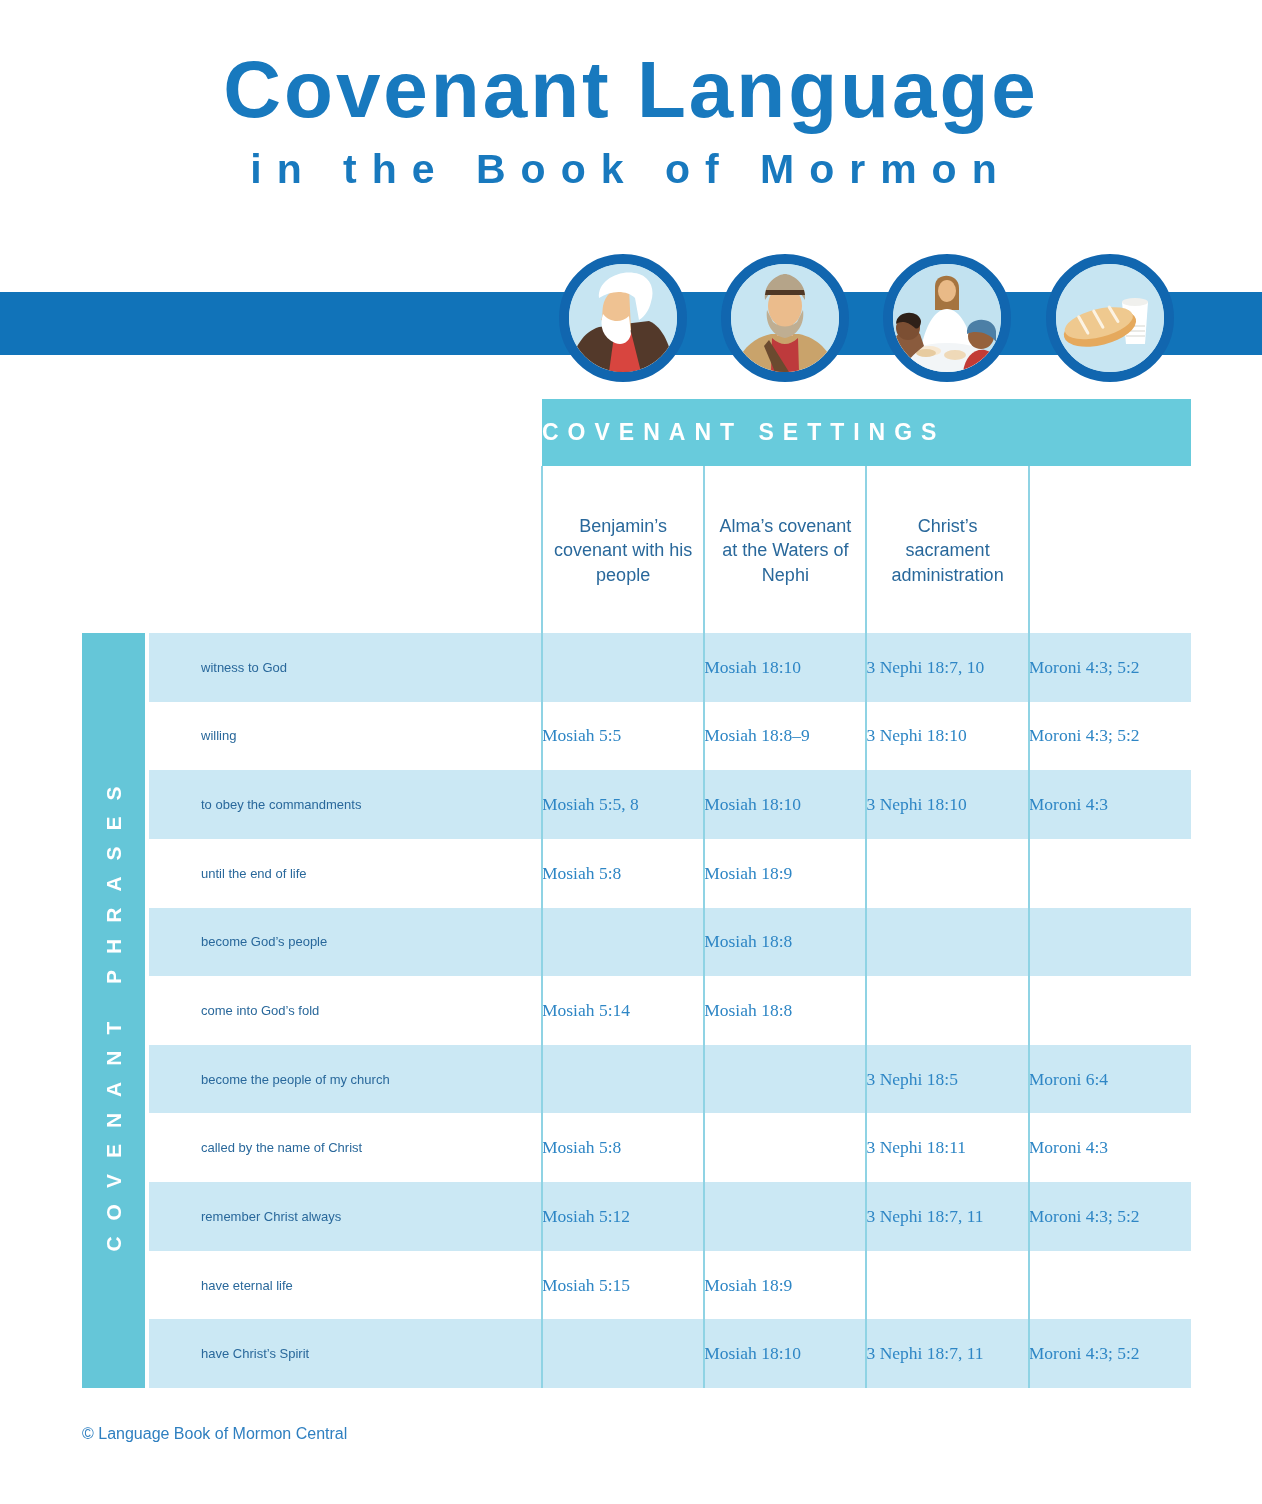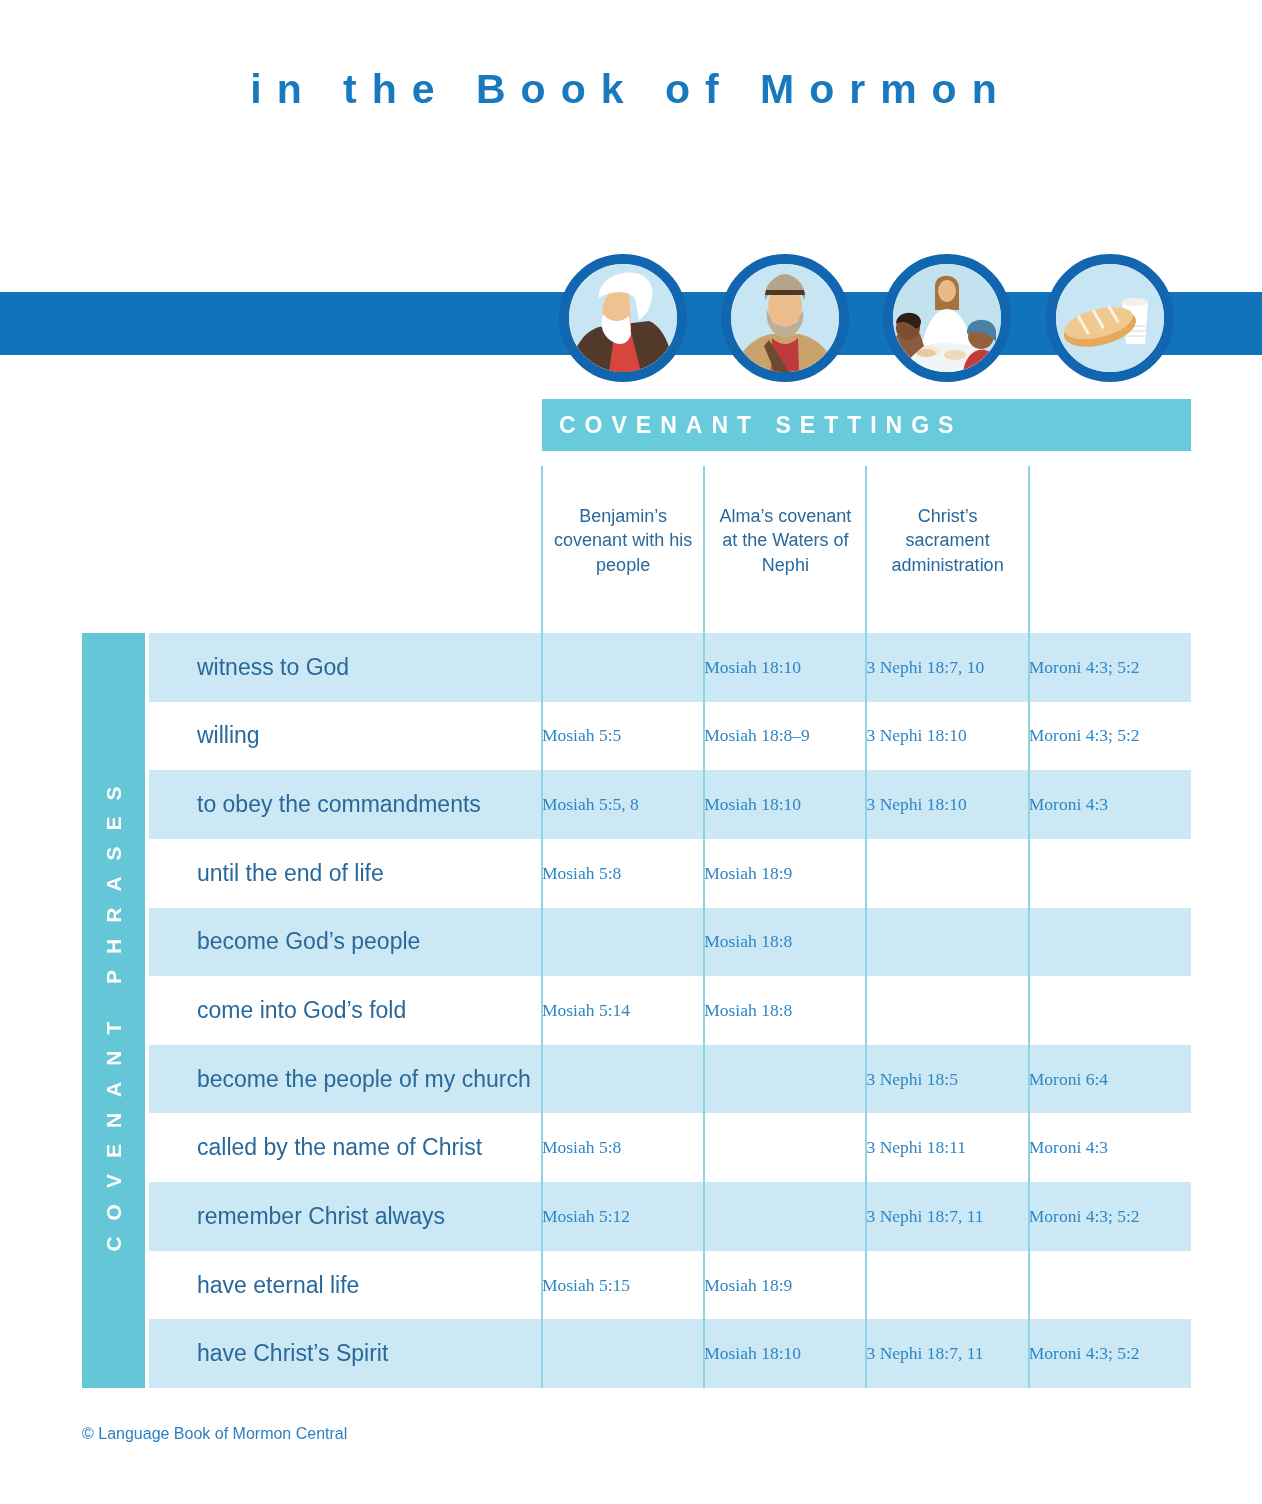--- a/index.html
+++ b/index.html
@@ -19,26 +19,26 @@
   
   .band{position:absolute;left:0;top:292px;width:1262px;height:63px;background:#1173B9;}
   .circle{
     position:absolute;top:254px;width:108px;height:108px;border:10px solid #1166AF;
     border-radius:50%;background:#C7E5F2;overflow:hidden;
   }
   .circle svg{display:block;width:108px;height:108px;}
   .c1{left:559px;} .c2{left:721px;} .c3{left:883px;} .c4{left:1046px;}
   
   .settings-header{
-    position:absolute;left:542px;top:399px;width:649px;height:52px;background:#68CBDC;
+    position:absolute;left:542px;top:399px;width:649px;height:67px;background:#68CBDC;
     color:#ffffff;font-size:23px;font-weight:600;letter-spacing:9px;
-    display:flex;align-items:center;padding-left:17px;box-sizing:border-box;
+    display:flex;align-items:center;box-sizing:border-box;
   }
   .col-headers{
-    position:absolute;left:542px;top:466px;width:649px;height:169px;
+    position:absolute;left:542px;top:476px;width:649px;height:169px;
     display:grid;grid-template-columns:repeat(4,1fr);
   }
   .col-header{
     padding-top:38px;text-align:center;color:#29689B;font-size:18px;line-height:1.35;
     padding-left:8px;padding-right:8px;box-sizing:border-box;
   }
   .vline{position:absolute;top:466px;width:2px;height:922px;background:#8FD3E4;z-index:3;}
   .vl1{left:541px;} .vl2{left:703px;} .vl3{left:865px;} .vl4{left:1028px;}
   
   .sidebar{
@@ -49,31 +49,32 @@
     transform:rotate(-90deg);white-space:nowrap;color:#ffffff;
     font-size:21px;font-weight:600;letter-spacing:16px;
   }
   
   .rows{
     position:absolute;left:149px;top:633px;width:1042px;height:755px;
     display:flex;flex-direction:column;z-index:1;
   }
   .row{flex:1 1 0;display:grid;grid-template-columns:393px repeat(4,1fr);align-items:center;}
   .row:nth-child(odd){background:#CBE8F4;}
-  .phrase{padding-left:36px;font-size:23px;color:#29689B;z-index:2;margin-left:12px;}
+  .phrase{padding-left:52px;font-size:13px;color:#29689B;z-index:2;}
   .ref{text-align:left;font-size:17.5px;color:#2E86C5;z-index:2;font-family:Liberation Serif, serif;}
   
   .footer{position:absolute;left:82px;top:1425px;font-size:16px;color:#2E7FC0;}
 </style>
 </head>
 <body>
 
 <div class="page">
 
   <div class="title-block">
+    <h1 class="title-main">Covenant Language</h1>
     <div class="title-sub">in the Book of Mormon</div>
   </div>
 
   <div class="band"></div>
 
   <div class="circle c1">
     <svg viewBox="0 0 108 108">
       <rect width="108" height="108" fill="#C7E5F2"></rect>
       <path d="M0 108 C4 84 14 68 30 63 L80 57 C94 63 102 82 106 108 Z" fill="#53392A"></path>
       <path d="M40 108 L45 72 L62 68 L72 108 Z" fill="#D8453F"></path>

